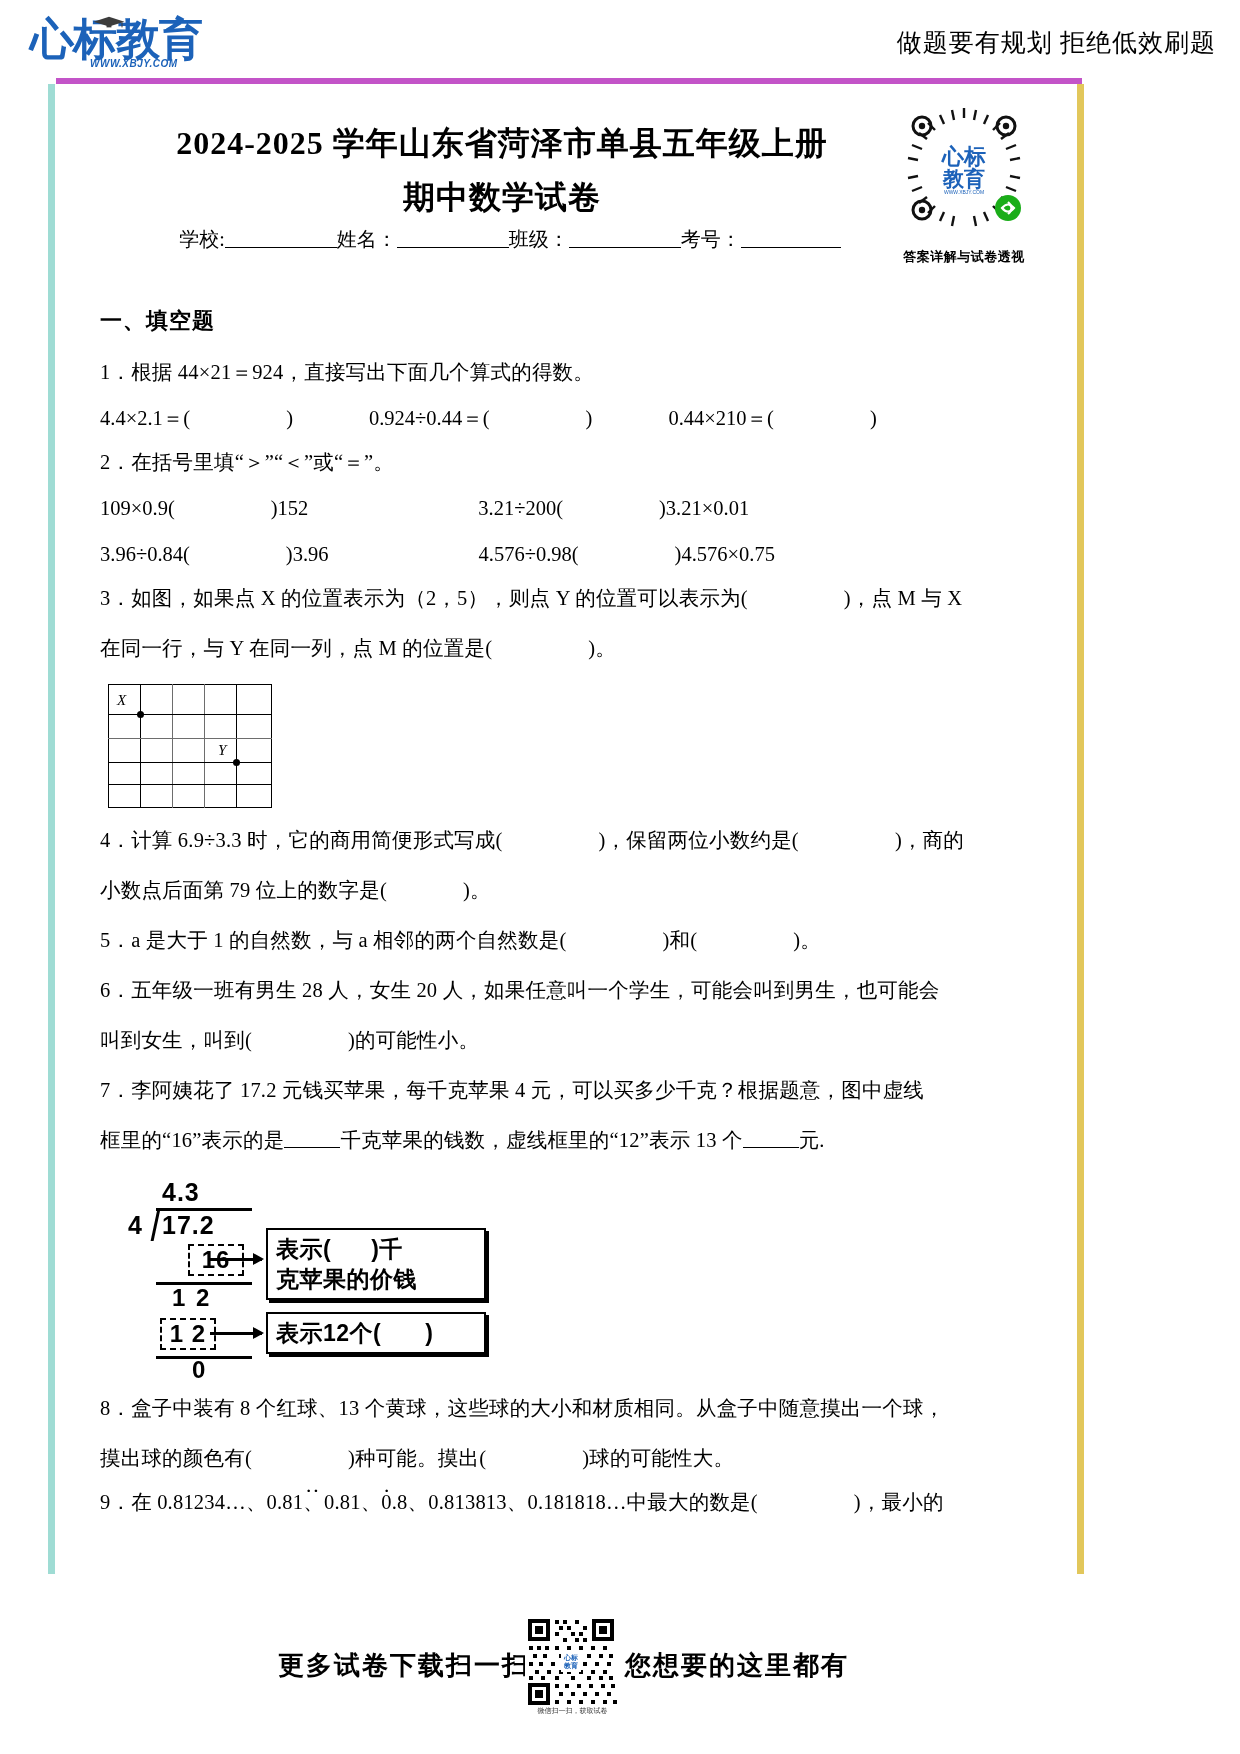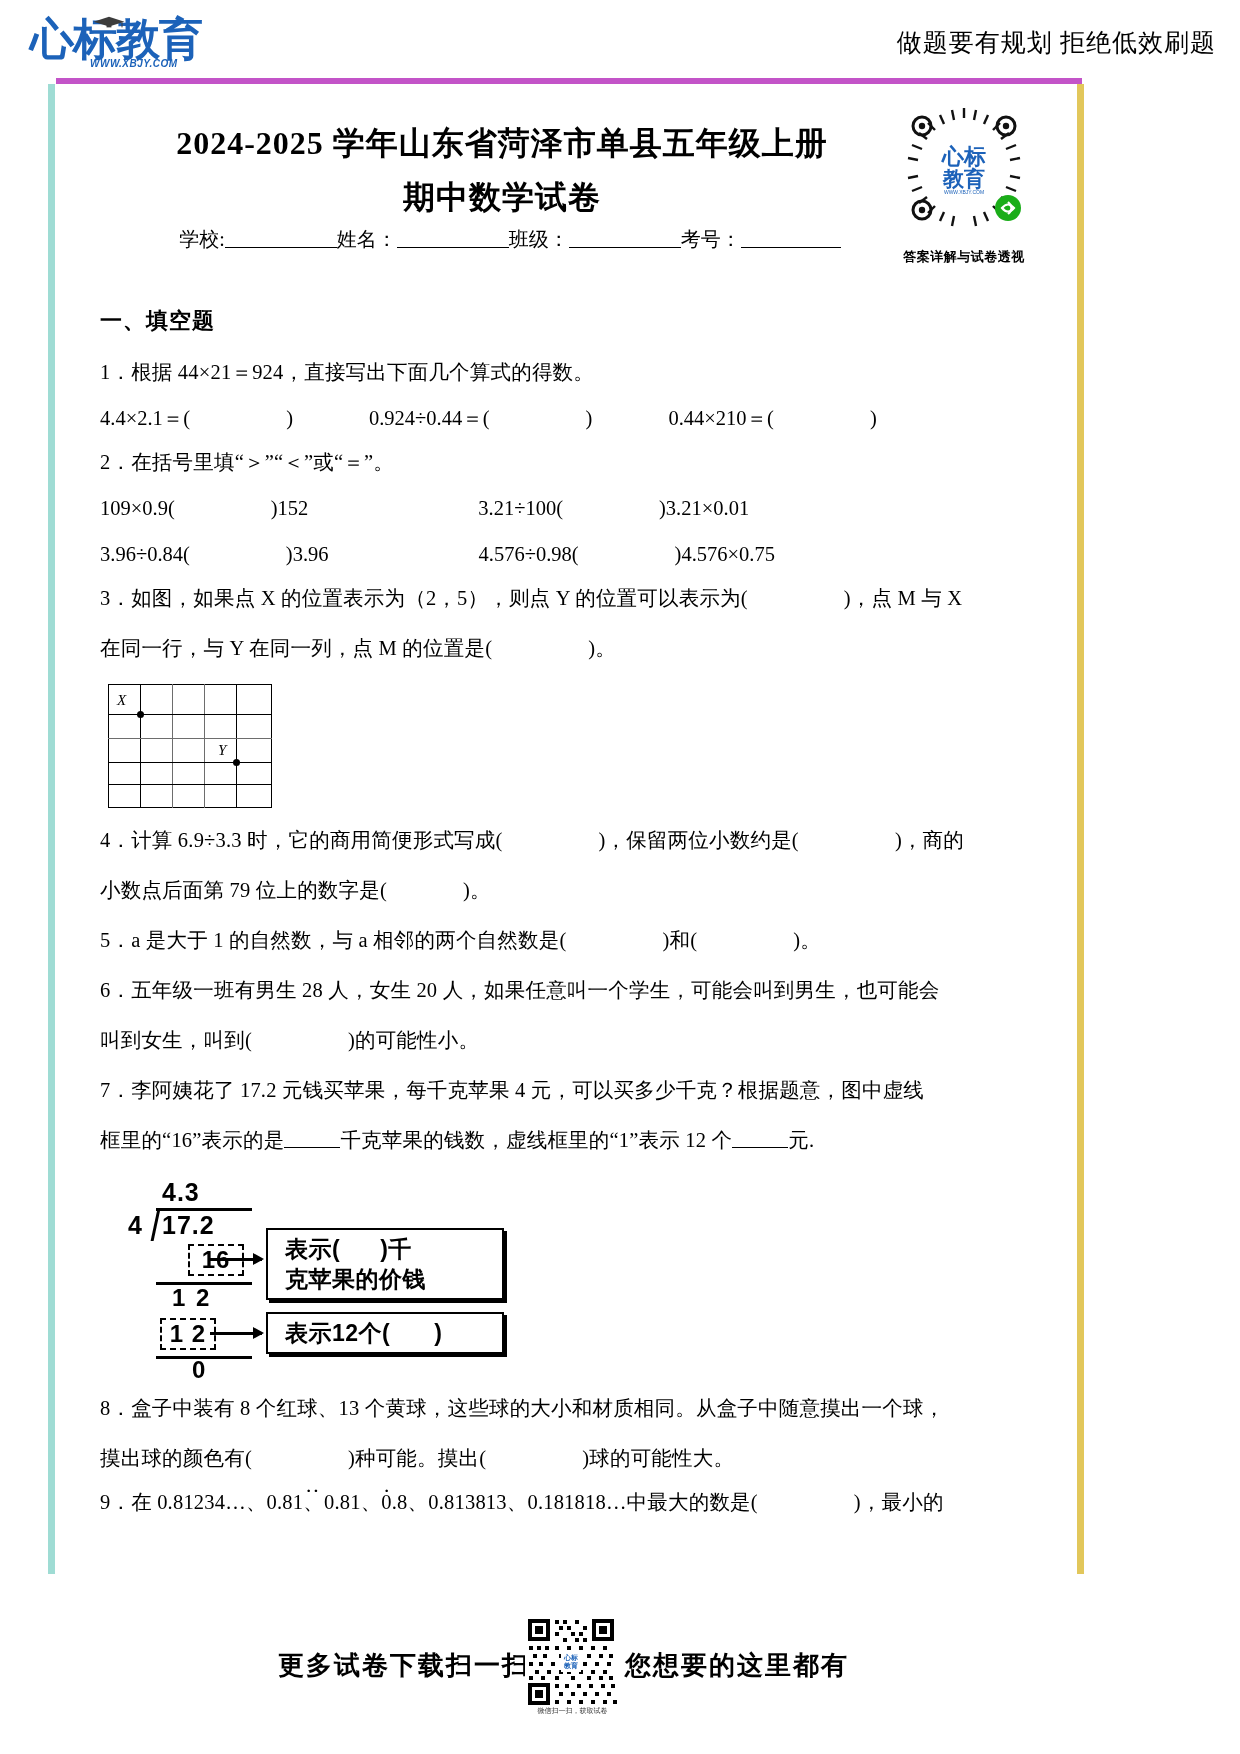--- a/index.html
+++ b/index.html
@@ -287,21 +287,21 @@
     border-left: 11px solid #000;
     border-top: 6.5px solid transparent;
     border-bottom: 6.5px solid transparent;
   }
   .divfig .note {
     position: absolute;
     border: 2.5px solid #000;
     box-shadow: 3px 3px 0 #000;
     font-size: 23px;
     line-height: 30px;
-    padding: 4px 17px;
+    padding: 4px 8px;
     letter-spacing: 0.5px;
     background: #fff;
   }
 
   .dots-row {
     position: relative;
     height: 0;
   }
   .dots-row span {
     position: absolute;
@@ -437,21 +437,21 @@
     <span class="blank-lg"></span>
     <span class="cell">)</span>
   </div>
 
   <p class="q">2．在括号里填“＞”“＜”或“＝”。</p>
   <div class="subrow">
     <span class="cell">109×0.9(</span>
     <span class="blank-lg"></span>
     <span class="cell">)152</span>
     <span style="display:inline-block;width:170px"></span>
-    <span class="cell">3.21÷100(</span>
+    <span class="cell">3.21÷200(</span>
     <span class="blank-lg"></span>
     <span class="cell">)3.21×0.01</span>
   </div>
   <div class="subrow">
     <span class="cell">3.96÷0.84(</span>
     <span class="blank-lg"></span>
     <span class="cell">)3.96</span>
     <span style="display:inline-block;width:150px"></span>
     <span class="cell">4.576÷0.98(</span>
     <span class="blank-lg"></span>
@@ -492,21 +492,21 @@
     <span>5．a 是大于 1 的自然数，与 a 相邻的两个自然数是(</span><span class="blank-lg"></span><span>)和(</span><span class="blank-lg"></span><span>)。</span>
   </p>
 
   <p class="q">6．五年级一班有男生 28 人，女生 20 人，如果任意叫一个学生，可能会叫到男生，也可能会</p>
   <p class="q">
     <span>叫到女生，叫到(</span><span class="blank-lg"></span><span>)的可能性小。</span>
   </p>
 
   <p class="q">7．李阿姨花了 17.2 元钱买苹果，每千克苹果 4 元，可以买多少千克？根据题意，图中虚线</p>
   <p class="q">
-    <span>框里的“16”表示的是</span><span class="ul-inline"></span><span>千克苹果的钱数，虚线框里的“1”表示 12 个</span><span class="ul-inline"></span><span>元.</span>
+    <span>框里的“16”表示的是</span><span class="ul-inline"></span><span>千克苹果的钱数，虚线框里的“12”表示 13 个</span><span class="ul-inline"></span><span>元.</span>
   </p>
 
   <div class="divfig">
     <div class="quot">4.3</div>
     <div class="vinculum"></div>
     <div class="divisor">4</div>
     <div class="bracket"></div>
     <div class="dividend">17.2</div>
 
     <div class="dbox" style="left:50px; top:66px; width:40px; text-align:center;margin-left:28px;">16</div>

